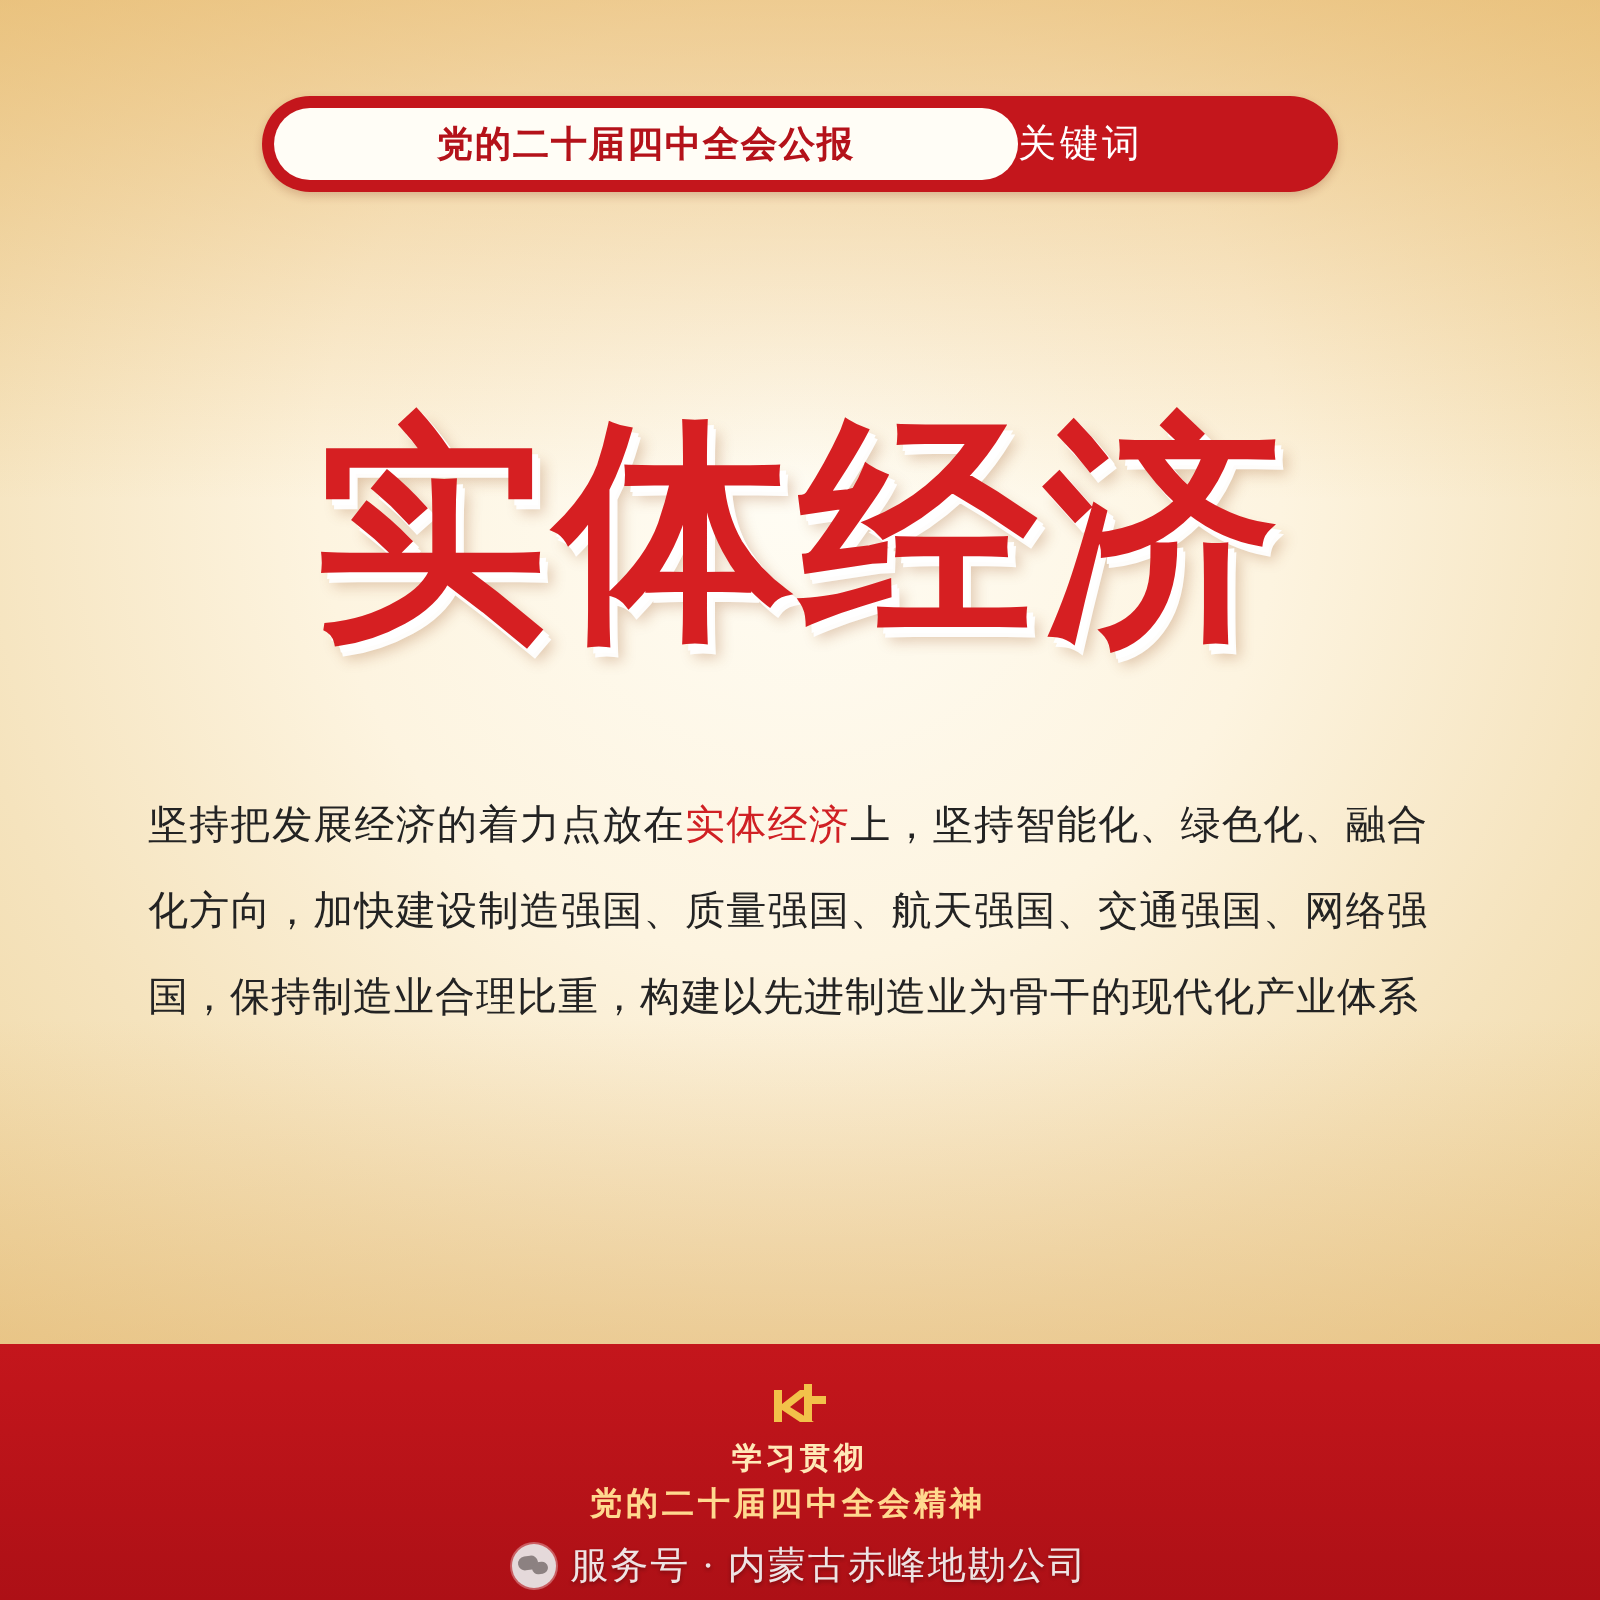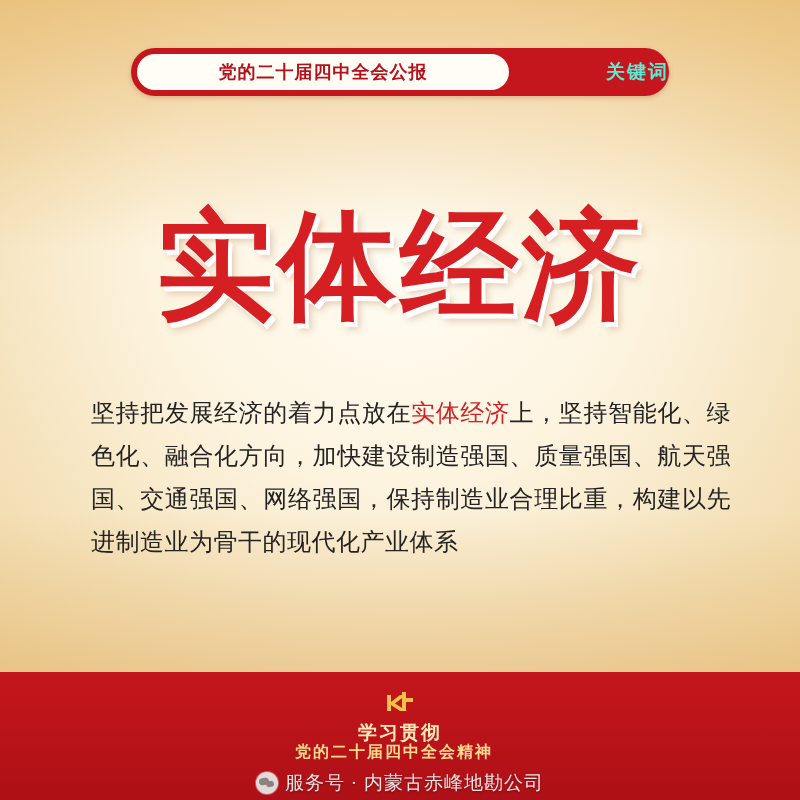--- a/index.html
+++ b/index.html
@@ -66,24 +66,24 @@
   }
   .header-title-chip span {
     color: #b4121a;
     font-size: 18px;
     font-weight: bold;
     letter-spacing: 1px;
     font-family: "Liberation Serif", "DejaVu Serif", serif;
   }
   .header-keyword {
     flex: 1;
-    text-align: right;
-    color: #5eead4;
+    text-align: left;
+    color: #ffffff;
     font-size: 19px;
-    font-weight: bold;
+    font-weight: normal;
     letter-spacing: 2px;
     font-family: "Liberation Serif", "DejaVu Serif", serif;
   }
 
   
   .big-title {
     position: absolute;
     top: 196px;
     left: 0;
     width: 800px;
@@ -99,24 +99,24 @@
       4px 5px 0 rgba(255,255,255,0.95),
       6px 7px 7px rgba(150,80,30,0.28);
     z-index: 4;
     white-space: nowrap;
   }
 
   
   .body-text {
     position: absolute;
     top: 392px;
-    left: 91px;
+    left: 74px;
     width: 640px;
     font-family: "Liberation Serif", "DejaVu Serif", serif;
-    font-size: 24px;
+    font-size: 20px;
     line-height: 43px;
     color: #232323;
     letter-spacing: 0.5px;
     text-align: justify;
     z-index: 4;
   }
   .body-text .hl {
     color: #d02024;
   }
 
@@ -138,21 +138,21 @@
     width: 40px;
     height: 34px;
   }
   .footer-line1 {
     position: absolute;
     left: 0;
     top: 48px;
     width: 800px;
     text-align: center;
     color: #ffe9b8;
-    font-size: 19px;
+    font-size: 15px;
     font-weight: bold;
     letter-spacing: 2px;
     font-family: "Liberation Serif", "DejaVu Serif", serif;
   }
   .footer-line2 {
     position: absolute;
     left: 0;
     top: 70px;
     width: 788px;
     text-align: center;

